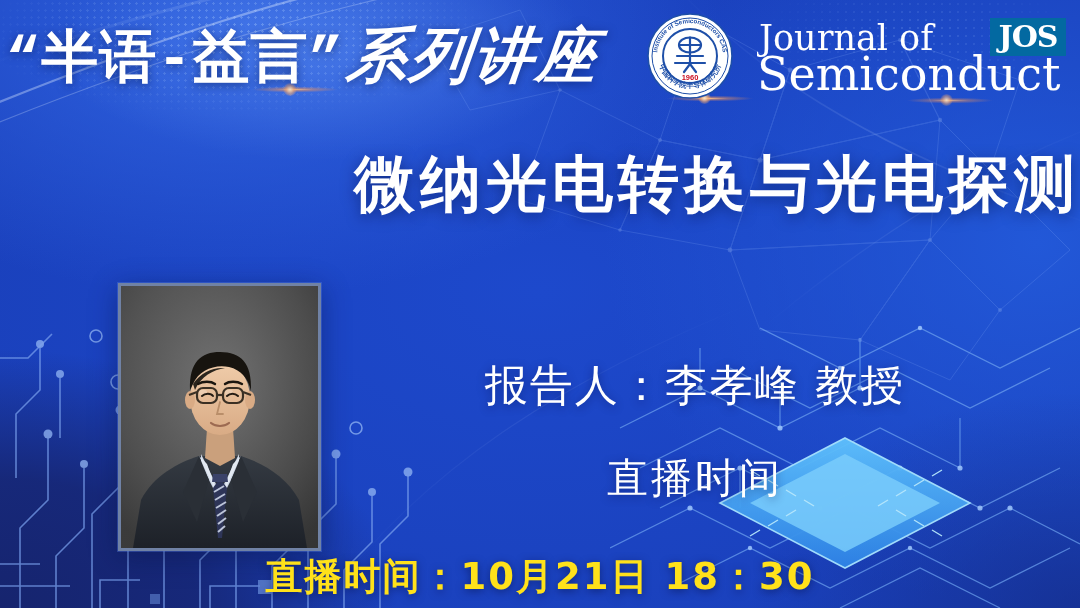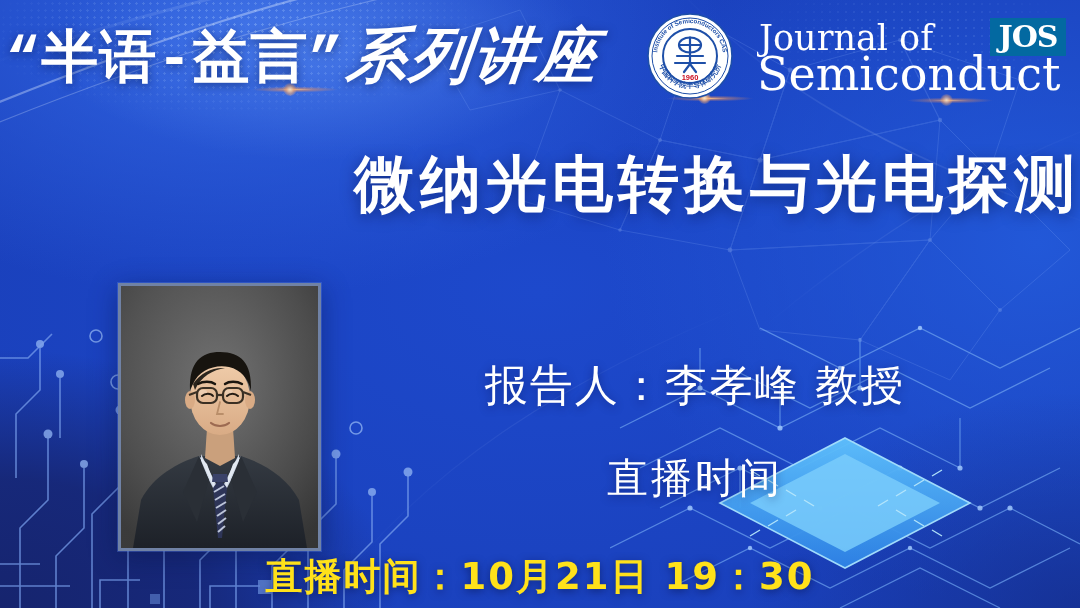--- a/index.html
+++ b/index.html
@@ -426,15 +426,15 @@
 
       <path d="M99,116 L96,128 L102,128" stroke="#b98e69" stroke-width="1.8" fill="none" stroke-linecap="round"></path>
       <path d="M90,137 C95,141 103,141 108,137" stroke="#9c6a51" stroke-width="2.2" fill="none" stroke-linecap="round"></path>
       <rect width="197" height="262" fill="none"></rect>
     </svg>
   </div>
 
   <div class="speaker-line speaker-name">报告人：李孝峰 教授</div>
   <div class="speaker-line speaker-affil">直播时间</div>
 
-  <div class="livetime">直播时间：10月21日 19：30</div>
+  <div class="livetime">直播时间：10月21日 18：30</div>
 
 </div>
 
 </body></html>

